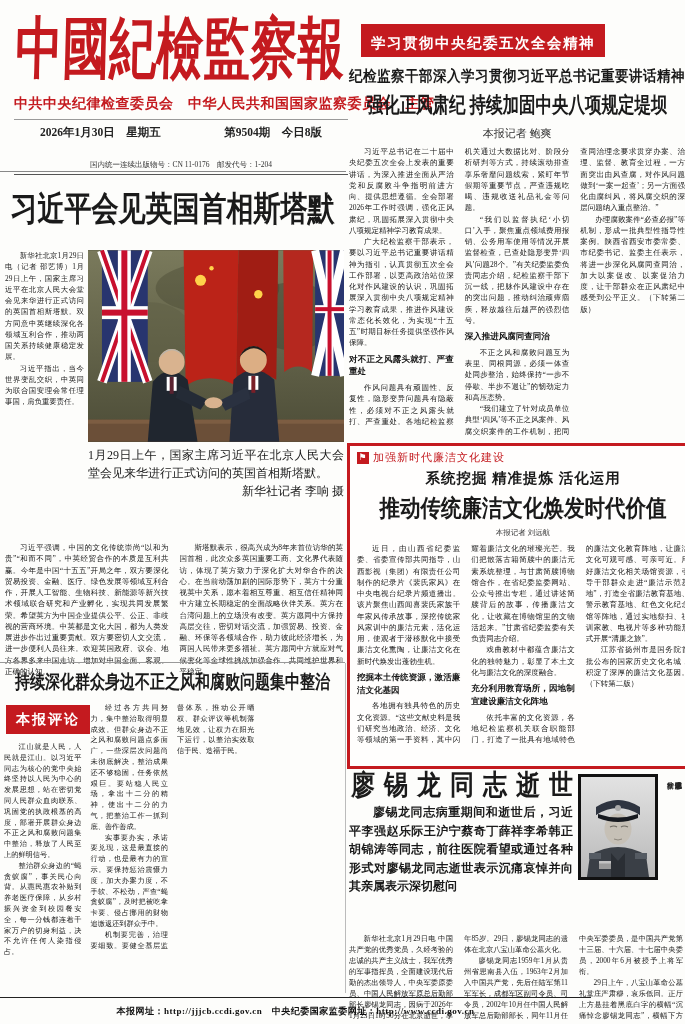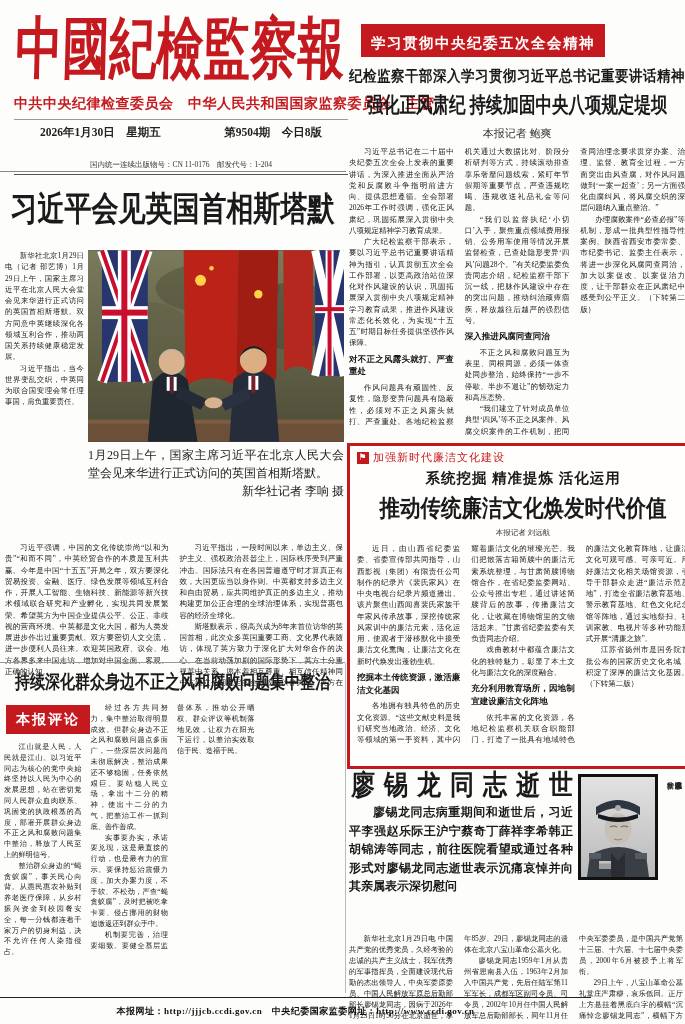--- a/index.html
+++ b/index.html
@@ -179,21 +179,20 @@
         <ellipse cx="126" cy="153" rx="9" ry="5.5" fill="#d9b38f"></ellipse>
       </svg>
     </div>
 
     <div class="xi-caption">
       <span>1月29日上午，国家主席习近平在北京人民大会堂会见来华进行正式访问的英国首相斯塔默。</span>
       <span class="xi-credit">新华社记者 李响 摄</span>
     </div>
     <div class="xi-body colwrap" style="column-count:2">
         <p class="para">习近平强调，中国的文化传统崇尚“以和为贵”“和而不同”，中英经贸合作的本质是互利共赢。今年是中国“十五五”开局之年，双方要深化贸易投资、金融、医疗、绿色发展等领域互利合作，开展人工智能、生物科技、新能源等新兴技术领域联合研究和产业孵化，实现共同发展繁荣。希望英方为中国企业提供公平、公正、非歧视的营商环境。中英都是文化大国，都为人类发展进步作出过重要贡献。双方要密切人文交流，进一步便利人员往来。欢迎英国政府、议会、地方各界多来中国走访，增加对中国全面、客观、正确的认知。</p>
-        <p class="para">习近平指出，一段时间以来，单边主义、保护主义、强权政治甚嚣尘上，国际秩序受到严重冲击。国际法只有在各国普遍遵守时才算真正有效，大国更应当以身作则。中英都支持多边主义和自由贸易，应共同维护真正的多边主义，推动构建更加公正合理的全球治理体系，实现普惠包容的经济全球化。</p>
         <p class="para">斯塔默表示，很高兴成为8年来首位访华的英国首相，此次众多英国重要工商、文化界代表随访，体现了英方致力于深化扩大对华合作的决心。在当前动荡加剧的国际形势下，英方十分重视英中关系，愿本着相互尊重、相互信任精神同中方建立长期稳定的全面战略伙伴关系。英方在台湾问题上的立场没有改变。英方愿同中方保持高层交往，密切对话交流，加强贸易、投资、金融、环保等各领域合作，助力彼此经济增长，为两国人民带来更多福祉。英方愿同中方就应对气候变化等全球性挑战加强合作，共同维护世界和平稳定。</p>
       </div>
   </div>
 
   <div class="commentary">
     <div class="comm-headline">持续深化群众身边不正之风和腐败问题集中整治</div>
     <div class="comm-body colwrap">
       <span class="comm-badge">本报评论</span>
       <span><p class="para">江山就是人民，人民就是江山。以习近平同志为核心的党中央始终坚持以人民为中心的发展思想，站在密切党同人民群众血肉联系、巩固党的执政根基的高度，部署开展群众身边不正之风和腐败问题集中整治，释放了人民至上的鲜明信号。</p><p class="para">整治群众身边的“蝇贪蚁腐”，事关民心向背。从惠民惠农补贴到养老医疗保障，从乡村振兴资金到校园餐安全，每一分钱都连着千家万户的切身利益，决不允许任何人染指侵占。</p><p class="para">经过各方共同努力，集中整治取得明显成效。但群众身边不正之风和腐败问题点多面广，一些深层次问题尚未彻底解决，整治成果还不够稳固，任务依然艰巨。要站稳人民立场，拿出十二分的精神，使出十二分的力气，把整治工作一抓到底、善作善成。</p><p class="para">实事要办实，承诺要兑现，这是最直接的行动，也是最有力的宣示。要保持惩治震慑力度，加大办案力度，不手软、不松劲，严查“蝇贪蚁腐”，及时把被吃拿卡要、侵占挪用的财物追缴返还到群众手中。</p><p class="para">机制要完善，治理要细致。要健全基层监督体系，推动公开晒权、群众评议等机制落地见效，让权力在阳光下运行，以整治实效取信于民、造福于民。</p></span>
     </div>

